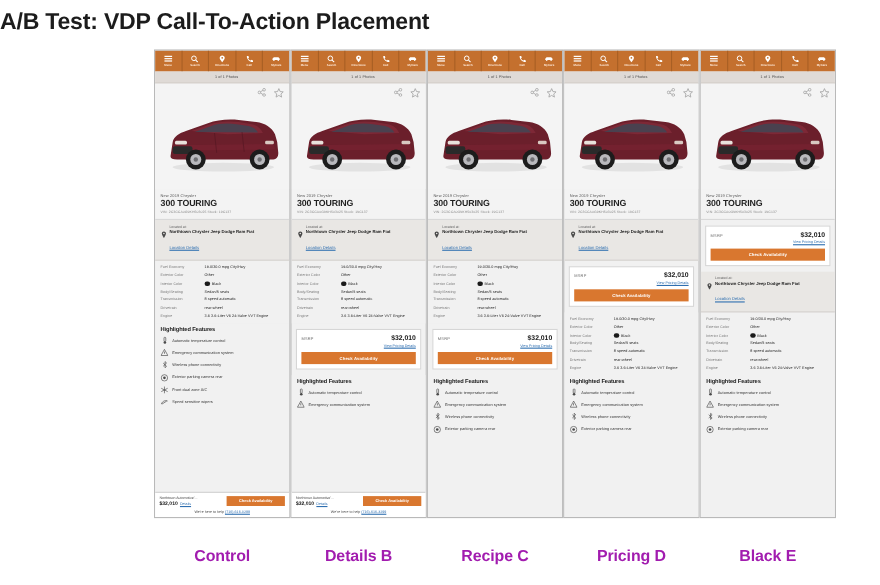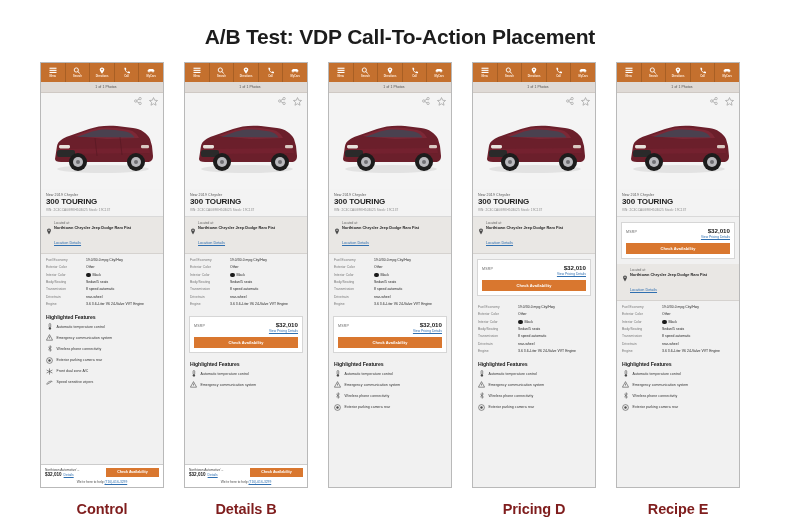--- a/index.html
+++ b/index.html
@@ -5,32 +5,32 @@
   * { box-sizing: border-box; margin: 0; padding: 0; }
   html, body {
     width: 800px; height: 532px;
     background: #ffffff;
     font-family: "Liberation Sans", sans-serif;
     overflow: hidden;
   }
   .page { position: relative; width: 800px; height: 532px; background: #fff; }
 
   .page-title {
-    text-align: center;
+    text-align: left;
     font-size: 21px;
     font-weight: bold;
     color: #1c1c1c;
     letter-spacing: -0.2px;
-    padding-top: 25px;
+    padding-top: 8px;
   }
 
   .phones-row {
     display: flex;
-    justify-content: space-between;
-    padding: 13px 60px 0 40px;
+    justify-content: flex-end;
+    padding: 13px 40px 0 40px;
   }
   .phone-col { width: 124px; }
 
   .phone {
     width: 124px;
     height: 426px;
     background: #f1f1f1;
     border: 1px solid #b9b9b9;
     overflow: hidden;
     position: relative;
@@ -185,22 +185,22 @@
     flex: 0 0 53px; cursor: pointer;
     font-family: "Liberation Sans", sans-serif;
   }
   .sticky-help { text-align: center; font-size: 3.3px; color: #4a4a4a; margin-top: 3px; }
   .sticky-help .tel { color: #2f6fb0; text-decoration: underline; }
 
   .caption {
     text-align: center;
     font-size: 14.5px;
     font-weight: bold;
-    color: #7f1d1d;
-    margin-top: 13px;
+    color: #a21caf;
+    margin-top: 27px;
     letter-spacing: -.1px;
   }
   .spacer-fill { flex: 1 1 auto; background: #f1f1f1; }
 </style>
 </head>
 <body>
 
 <div class="page">
 
   <div class="page-title">A/B Test: VDP Call-To-Action Placement</div>
@@ -835,20 +835,21 @@
                   <circle cx="3.5" cy="3.5" r="2.9" fill="none" stroke="#4a4a4a" stroke-width="0.6"></circle>
                   <circle cx="3.5" cy="3.5" r="1.2" fill="#4a4a4a"></circle>
                 </svg>
               </span>
               <span class="feat-lbl">Exterior parking camera rear</span>
             </div>
         </div>
 
         <div class="spacer-fill"></div>
       </div>
+      <div class="caption">Recipe C</div>
     </div>
 
     <div class="phone-col">
       <div class="phone">
 
         <div class="navbar">
           <div class="nav-item">
               <span class="nav-ico">
                 <svg viewBox="0 0 8 7">
                   <rect x="0.5" y="0.7" width="7" height="1.1" fill="#fff"></rect>
@@ -1240,17 +1241,17 @@
                   <circle cx="3.5" cy="3.5" r="2.9" fill="none" stroke="#4a4a4a" stroke-width="0.6"></circle>
                   <circle cx="3.5" cy="3.5" r="1.2" fill="#4a4a4a"></circle>
                 </svg>
               </span>
               <span class="feat-lbl">Exterior parking camera rear</span>
             </div>
         </div>
 
         <div class="spacer-fill"></div>
       </div>
-      <div class="caption">Recipe E</div>
+      <div class="caption">Black E</div>
     </div>
 
   </div>
 </div>
 
 </body></html>

